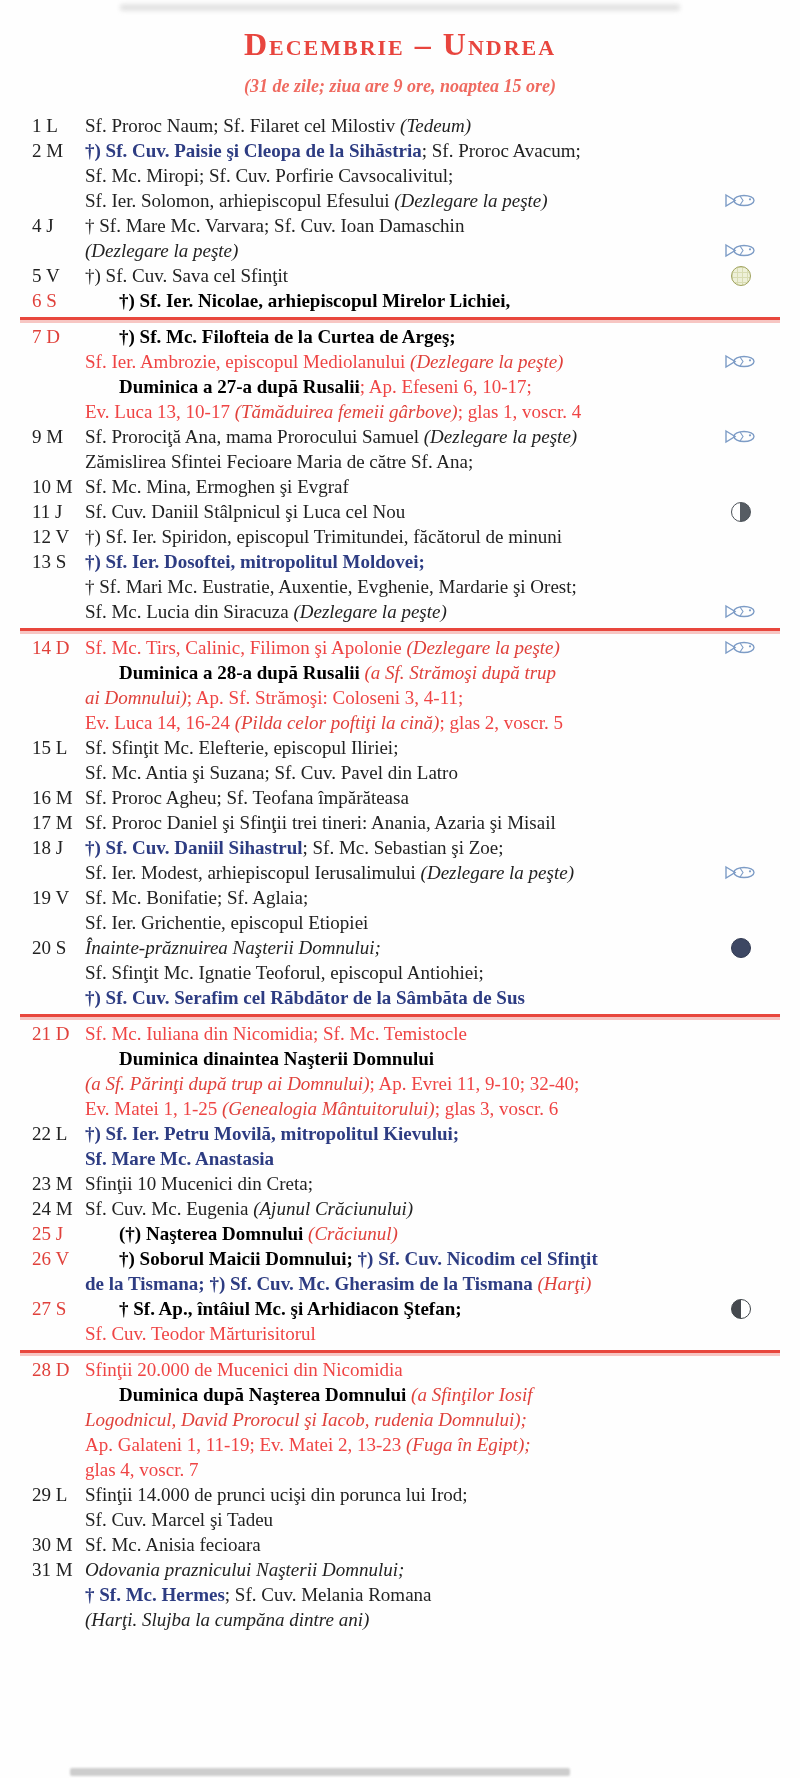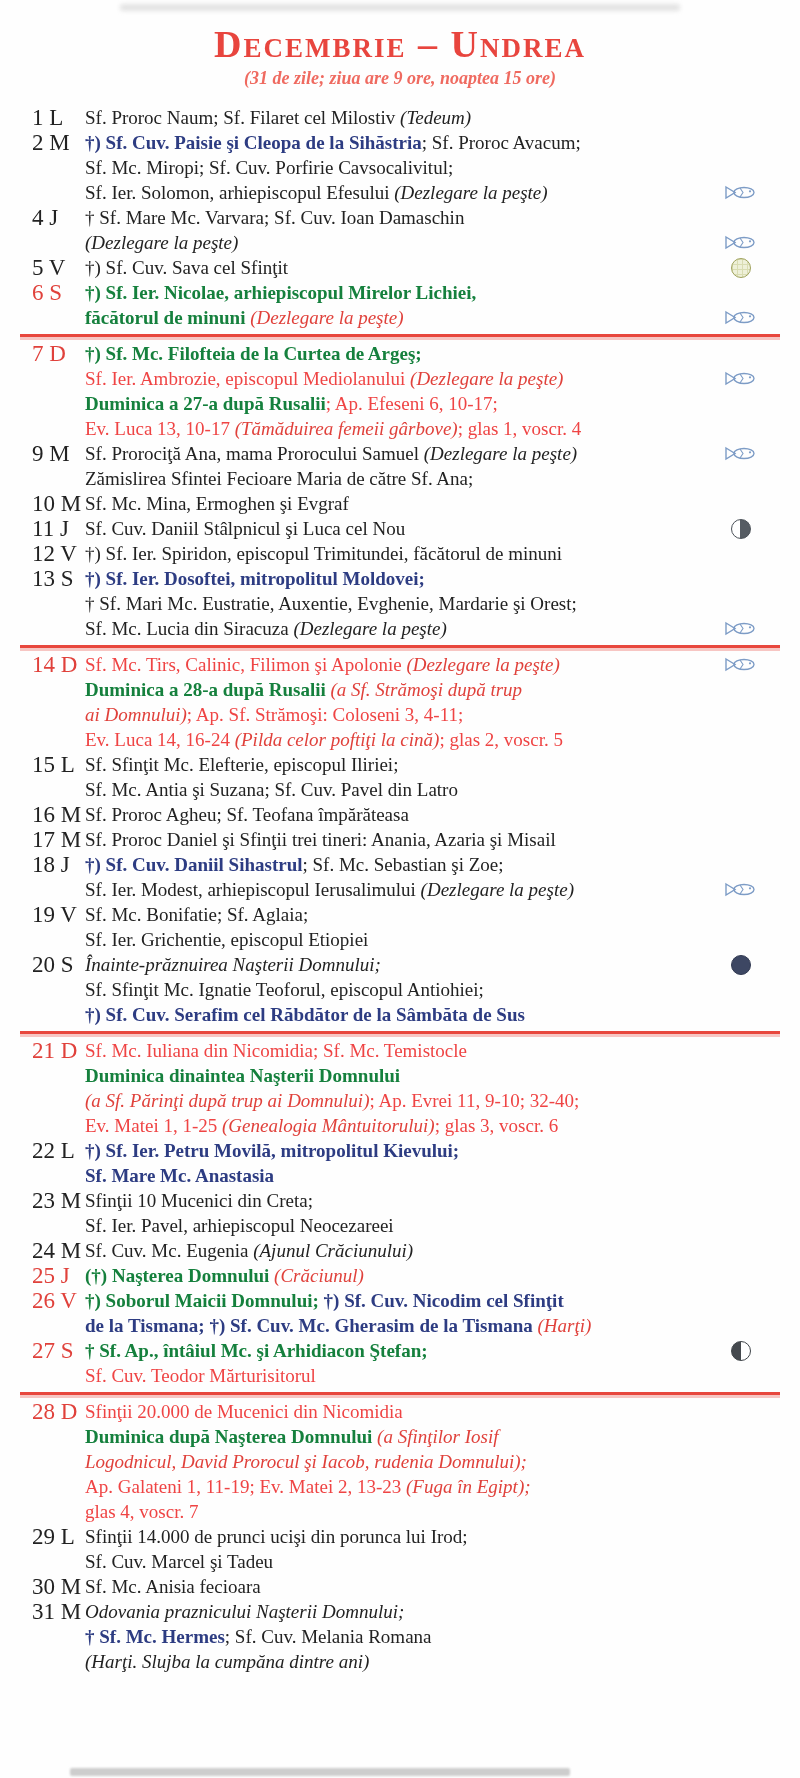--- a/index.html
+++ b/index.html
@@ -7,43 +7,43 @@
     width:800px;height:1778px;overflow:hidden;background:#fefefe;
     font-family:"Liberation Serif","DejaVu Serif",serif;
     position:relative;
   }
   .scan-artifact-top{
     position:absolute;top:4px;left:120px;width:560px;height:7px;
     background:#e3e3e3;filter:blur(2px);border-radius:3px;
   }
   .page-header{padding-top:20px;text-align:center;}
   .page-title{
-    font-variant:small-caps;font-weight:700;font-size:38px;line-height:48px;
+    font-variant:small-caps;font-weight:700;font-size:32px;line-height:48px;
     color:#e8453e;letter-spacing:2px;
   }
   .page-subtitle{
-    margin-top:0;font-style:italic;font-weight:600;font-size:18px;color:#ef6a60;
+    margin-top:8px;font-style:italic;font-weight:600;font-size:18px;color:#ef6a60;
   }
   .days{margin-top:16px;}
   .day-row{display:flex;align-items:flex-start;}
   .day-label{
     flex:0 0 85px;padding-left:32px;box-sizing:border-box;
-    font-size:23px;line-height:25px;color:#222;white-space:nowrap;
+    font-size:19px;line-height:25px;color:#222;white-space:nowrap;
   }
   .day-label.red{color:#e0413b;}
   .day-content{flex:1;min-width:0;padding-right:24px;}
   .day-line{
     position:relative;font-size:19px;line-height:25px;padding-right:64px;
   }
   .seg{white-space:pre-wrap;}
   .s-b{color:#222;}
   .s-bi{color:#222;font-style:italic;}
   .s-nb{color:#2d3c82;font-weight:700;text-align:center;}
   .s-r{color:#ef4444;}
-  .s-rb{color:#15803d;font-weight:700;}
+  .s-rb{color:#000000;font-weight:700;margin-left:34px;}
   .s-ri{color:#e0413b;font-style:italic;}
   .sep{
     height:3px;background:#e8473d;margin:4px 20px 4px 20px;
     box-shadow:0 3px 0 rgba(232,71,61,.30);
   }
   .line-icon{
     position:absolute;right:18px;top:3px;width:34px;height:19px;
     display:inline-flex;align-items:center;justify-content:center;
   }
   .moon{width:18px;height:18px;border-radius:50%;display:inline-block;}
@@ -109,28 +109,20 @@
       <div class="day-content">
         <div class="day-line"><span class="seg s-b">†) Sf. Cuv. Sava cel Sfinţit</span><span class="line-icon">
             <span class="moon moon-full"></span>
           </span></div>
       </div>
     </div>
     <div class="day-row">
       <div class="day-label red">6 S</div>
       <div class="day-content">
         <div class="day-line"><span class="seg s-rb">†) Sf. Ier. Nicolae, arhiepiscopul Mirelor Lichiei,</span></div>
-        <div class="day-line"><span class="seg s-rb">făcătorul de minuni </span><span class="seg s-ri">(Dezlegare la peşte)</span><span class="line-icon">
-            <svg width="32" height="15" viewBox="0 0 32 15">
-              <polygon points="1,2 10,7.5 1,13" fill="none" stroke="#7d9cc6" stroke-width="1.4"></polygon>
-              <ellipse cx="19" cy="7.5" rx="10" ry="5" fill="none" stroke="#7d9cc6" stroke-width="1.4"></ellipse>
-              <circle cx="25" cy="6.3" r="1.1" fill="#7d9cc6"></circle>
-              <path d="M15 3 L18 7.5 L15 12" fill="none" stroke="#7d9cc6" stroke-width="1.1"></path>
-            </svg>
-          </span></div>
       </div>
     </div>
     <div class="sep"></div>
     <div class="day-row">
       <div class="day-label red">7 D</div>
       <div class="day-content">
         <div class="day-line"><span class="seg s-rb">†) Sf. Mc. Filofteia de la Curtea de Argeş;</span></div>
         <div class="day-line"><span class="seg s-r">Sf. Ier. Ambrozie, episcopul Mediolanului </span><span class="seg s-ri">(Dezlegare la peşte)</span><span class="line-icon">
             <svg width="32" height="15" viewBox="0 0 32 15">
               <polygon points="1,2 10,7.5 1,13" fill="none" stroke="#7d9cc6" stroke-width="1.4"></polygon>
@@ -273,21 +265,20 @@
       <div class="day-label">22 L</div>
       <div class="day-content">
         <div class="day-line"><span class="seg s-nb">†) Sf. Ier. Petru Movilă, mitropolitul Kievului;</span></div>
         <div class="day-line"><span class="seg s-nb">Sf. Mare Mc. Anastasia</span></div>
       </div>
     </div>
     <div class="day-row">
       <div class="day-label">23 M</div>
       <div class="day-content">
         <div class="day-line"><span class="seg s-b">Sfinţii 10 Mucenici din Creta;</span></div>
-        <div class="day-line"><span class="seg s-b">Sf. Ier. Pavel, arhiepiscopul Neocezareei</span></div>
       </div>
     </div>
     <div class="day-row">
       <div class="day-label">24 M</div>
       <div class="day-content">
         <div class="day-line"><span class="seg s-b">Sf. Cuv. Mc. Eugenia </span><span class="seg s-bi">(Ajunul Crăciunului)</span></div>
       </div>
     </div>
     <div class="day-row">
       <div class="day-label red">25 J</div>

